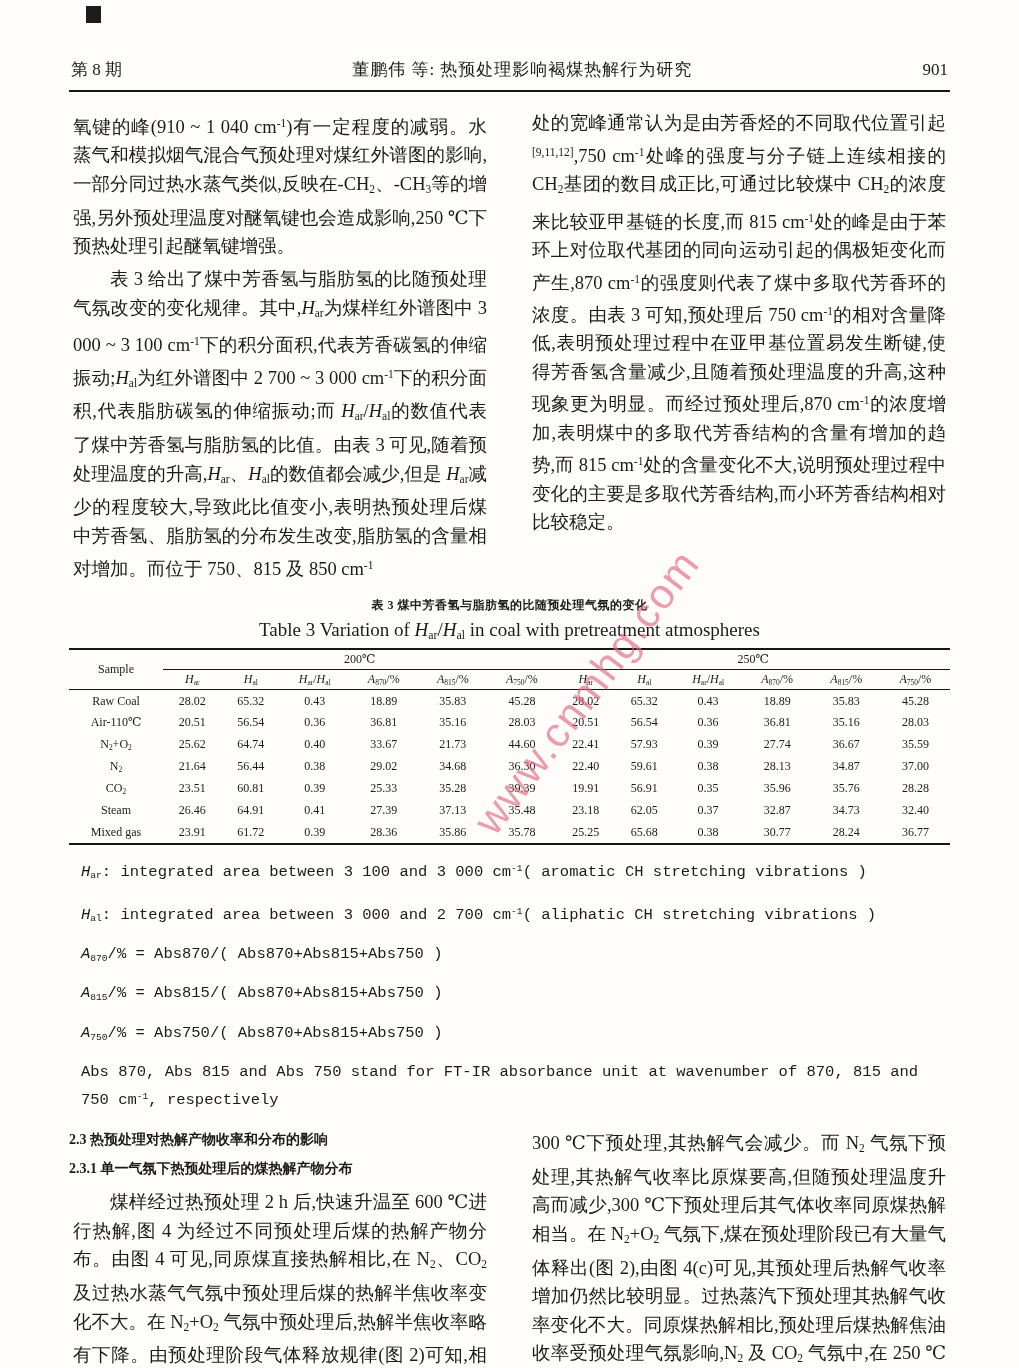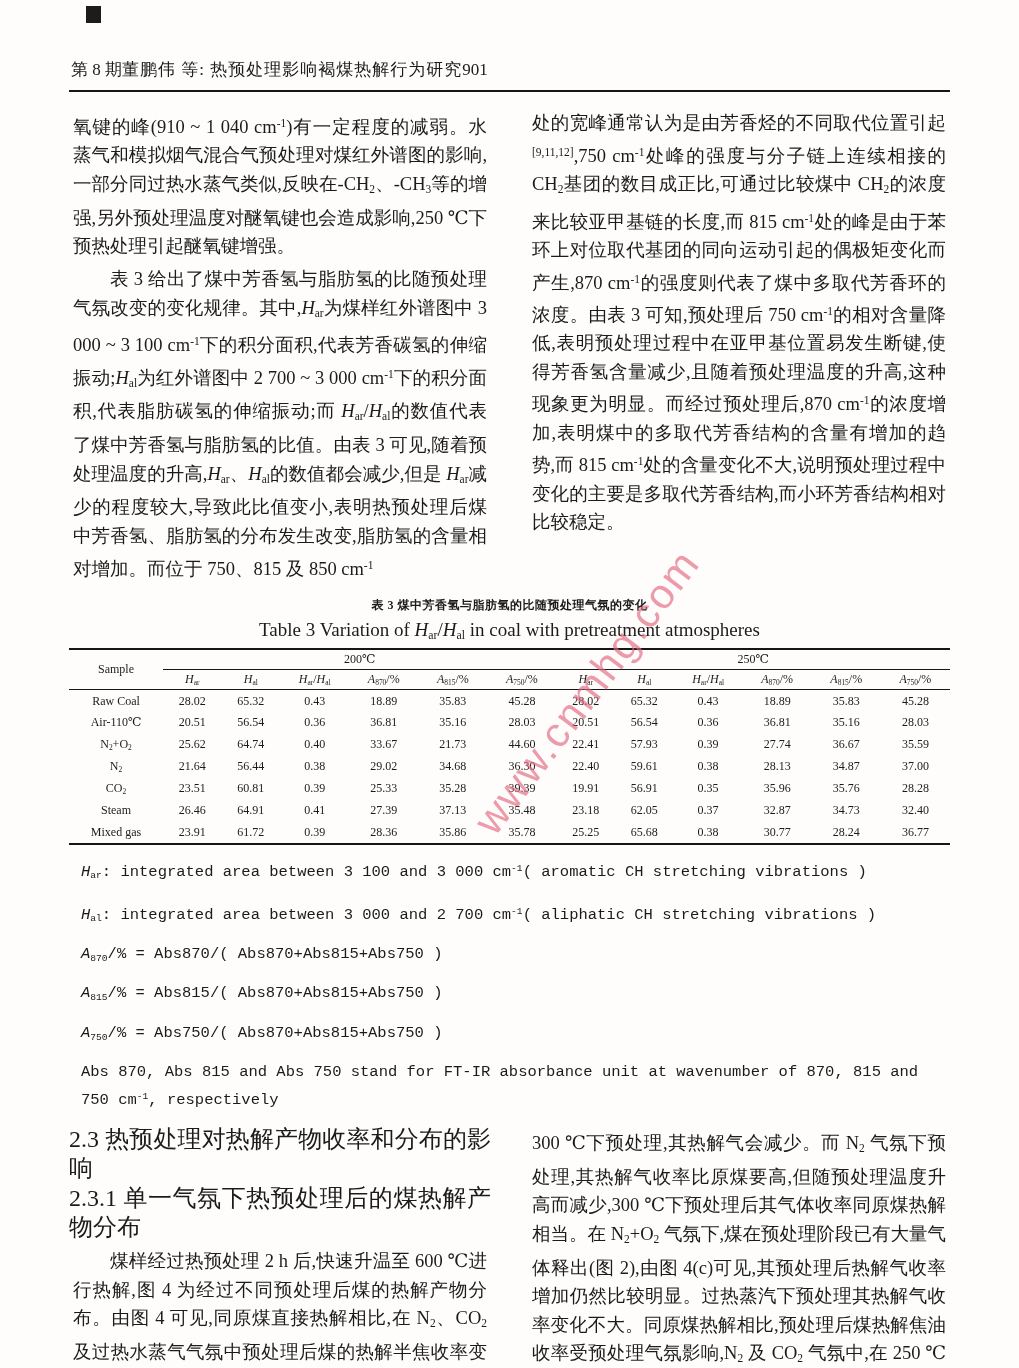--- a/index.html
+++ b/index.html
@@ -9,29 +9,29 @@
     width: 1019px;
     height: 1368px;
     background: #fefdfb;
     padding: 58px 69px 0;
     overflow: hidden;
     font-family: "Liberation Serif", "DejaVu Serif", serif;
     color: #1b1b1b;
   }
   .scan-artifact { position: absolute; left: 86px; top: 6px; width: 15px; height: 17px; background: #1c1c1c; }
   .page-header {
-    display: flex; align-items: baseline; 
+    display: flex; align-items: baseline; justify-content: space-between;
     font-size: 17px; padding: 0 2px 9px; border-bottom: 2.5px solid #161616;
   }
   .running-title { letter-spacing: 1px; }
   .two-col { display: flex; justify-content: space-between; margin-top: 13px; }
   .col { width: 422px; font-size: 18.5px; line-height: 28.6px; text-align: justify; }
   .para { margin: 4px; }
   .indent { text-indent: 2em; }
-  .heading { font-weight: normal; font-size: 24px; line-height: 29.5px; }
+  .heading { font-weight: bold; font-size: 14px; line-height: 29.5px; }
   sub { font-size: 0.62em; vertical-align: -0.28em; }
   sup { font-size: 0.62em; vertical-align: 0.5em; }
   .table-block { margin-top: 10px; }
   .cap-cn { text-align: center; font-weight: bold; font-size: 12px; letter-spacing: 0.5px; }
   .cap-en { text-align: center; font-size: 19px; margin-top: 5px; }
   .data-table {
     width: 100%; border-collapse: collapse; margin-top: 5px; font-size: 12px;
     border-top: 2.5px solid #161616; border-bottom: 2.5px solid #161616;
   }
   .data-table th, .data-table td { font-weight: normal; text-align: center; padding: 2px 0; }

